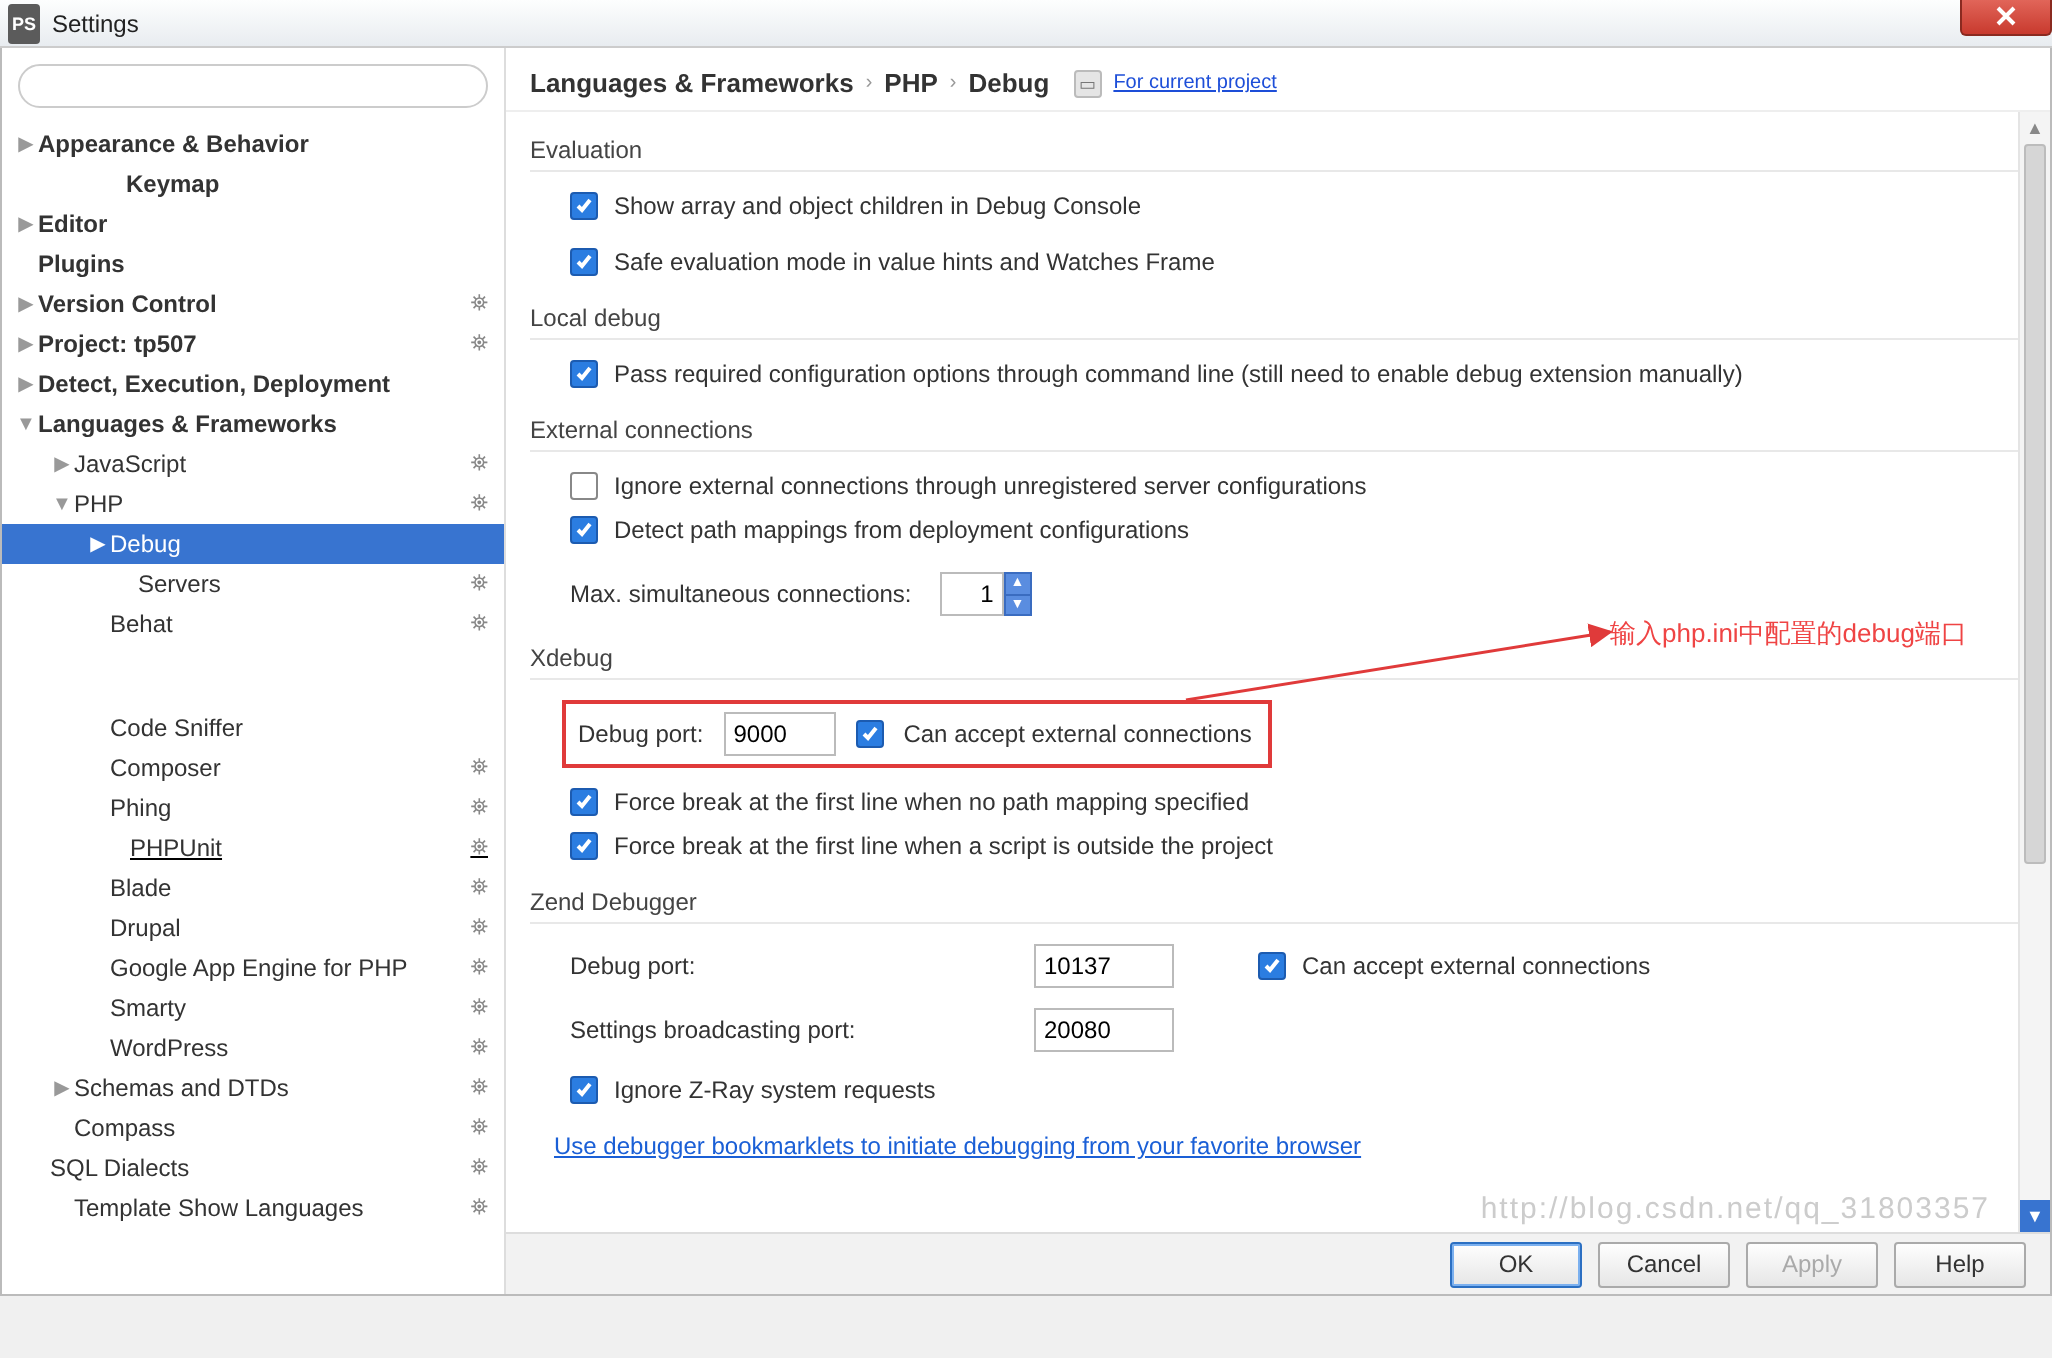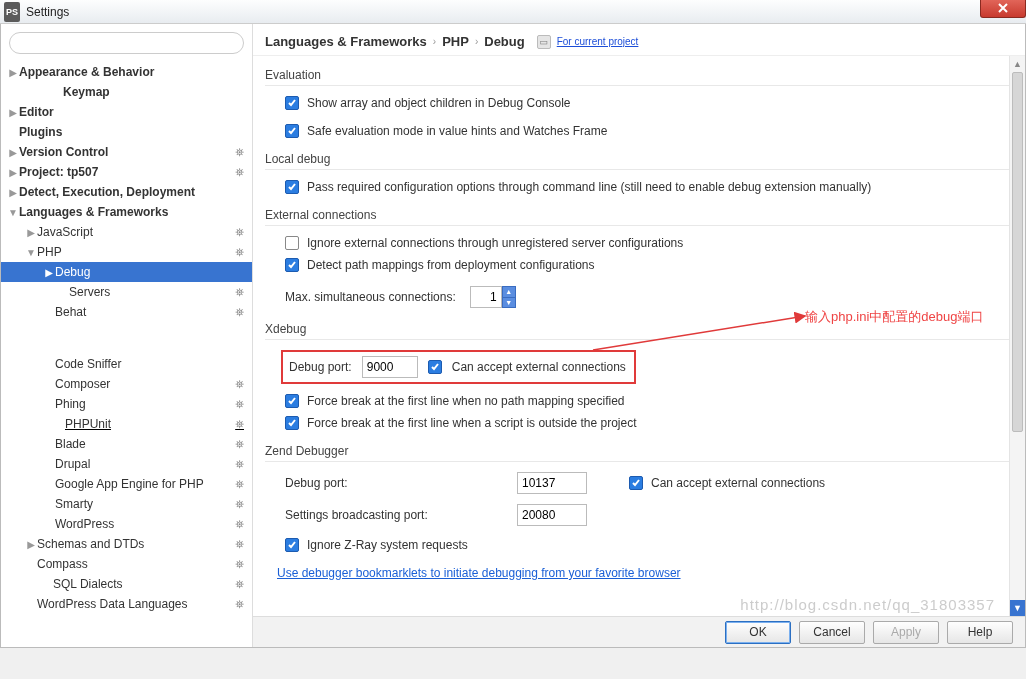--- a/index.html
+++ b/index.html
@@ -202,28 +202,28 @@
         <div class="tree-item" style="padding-left: 24px;">
           <span class="arrow">▶</span>
           <span class="lbl">Schemas and DTDs</span>
           <span class="gear">⛯</span>
         </div>
         <div class="tree-item" style="padding-left: 24px;">
           <span class="arrow"></span>
           <span class="lbl">Compass</span>
           <span class="gear">⛯</span>
         </div>
-        <div class="tree-item" style="padding-left: 40px;">
+        <div class="tree-item" style="padding-left: 12px;">
           <span class="arrow"></span>
           <span class="lbl">SQL Dialects</span>
           <span class="gear">⛯</span>
         </div>
         <div class="tree-item" style="padding-left: 24px;">
           <span class="arrow"></span>
-          <span class="lbl">WordPress Data Languages</span>
+          <span class="lbl">Template Show Languages</span>
           <span class="gear">⛯</span>
         </div>
       </div>
   </div>
 
   <div class="content">
     <div class="breadcrumb">
       <span class="bc">Languages &amp; Frameworks</span>
       <span class="sep">›</span>
       <span class="bc">PHP</span>

